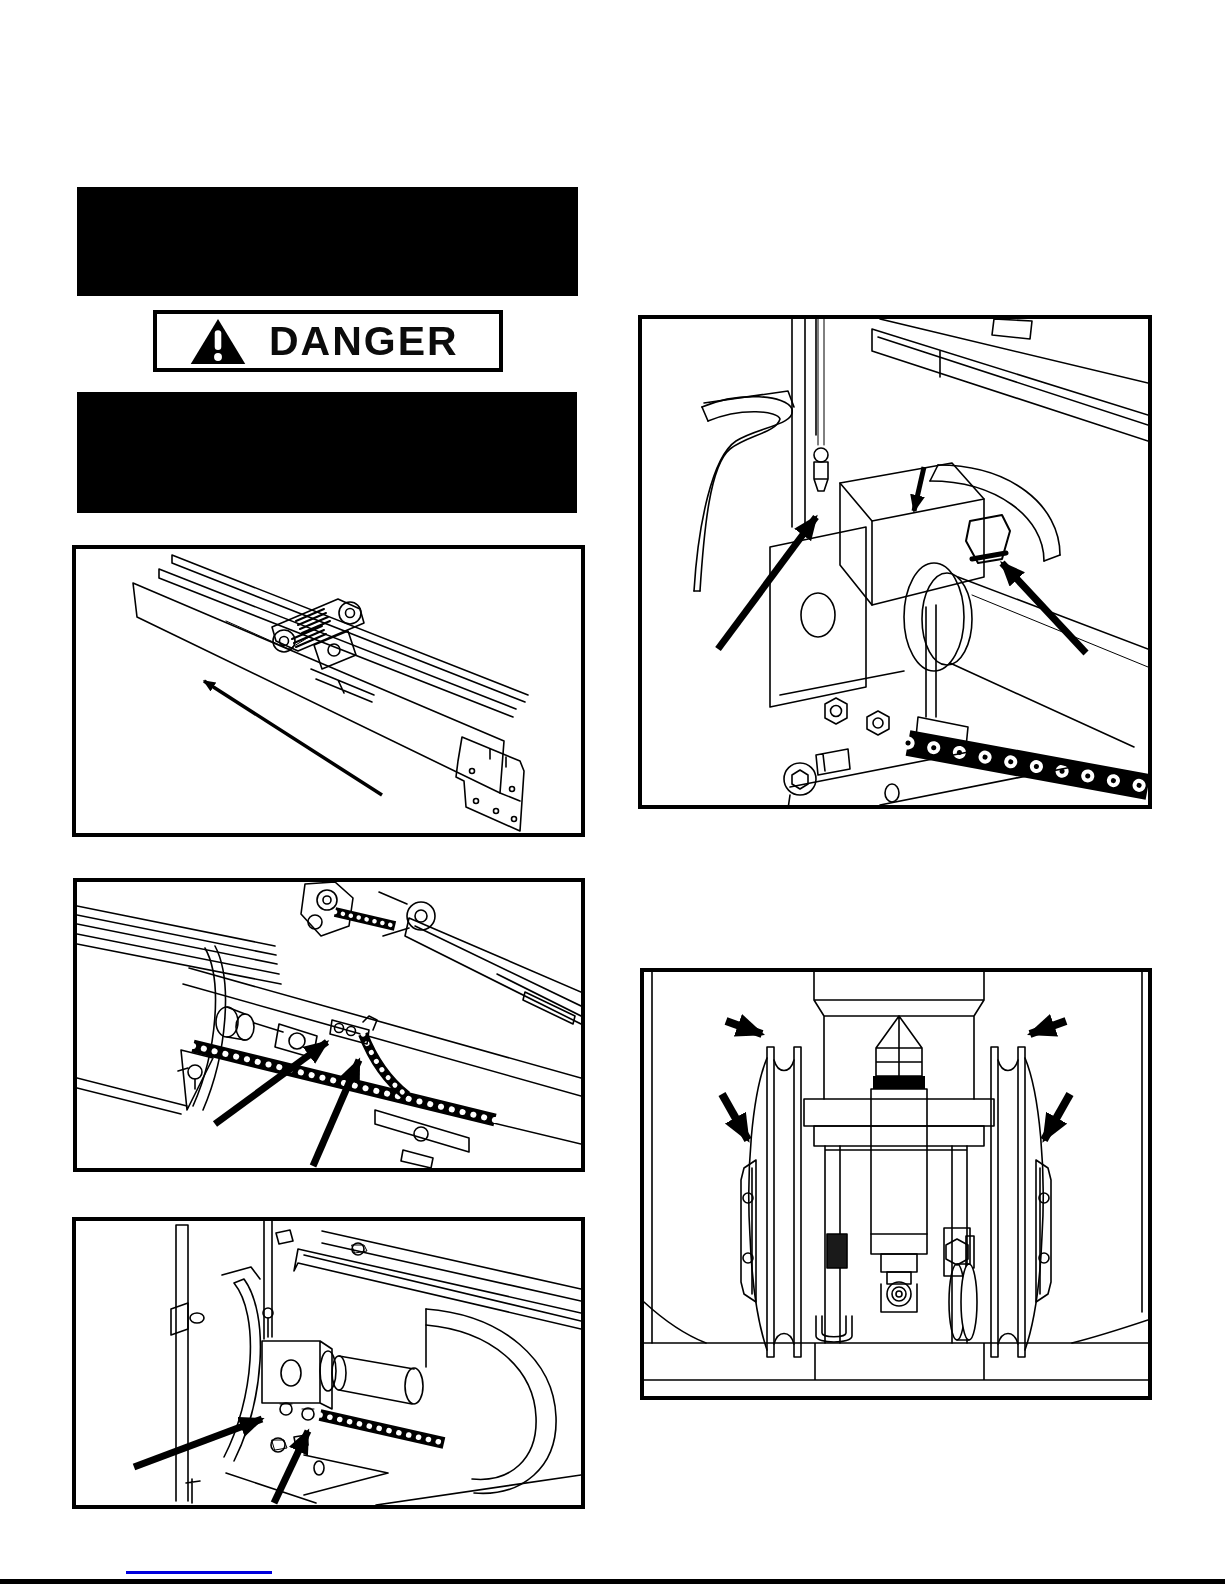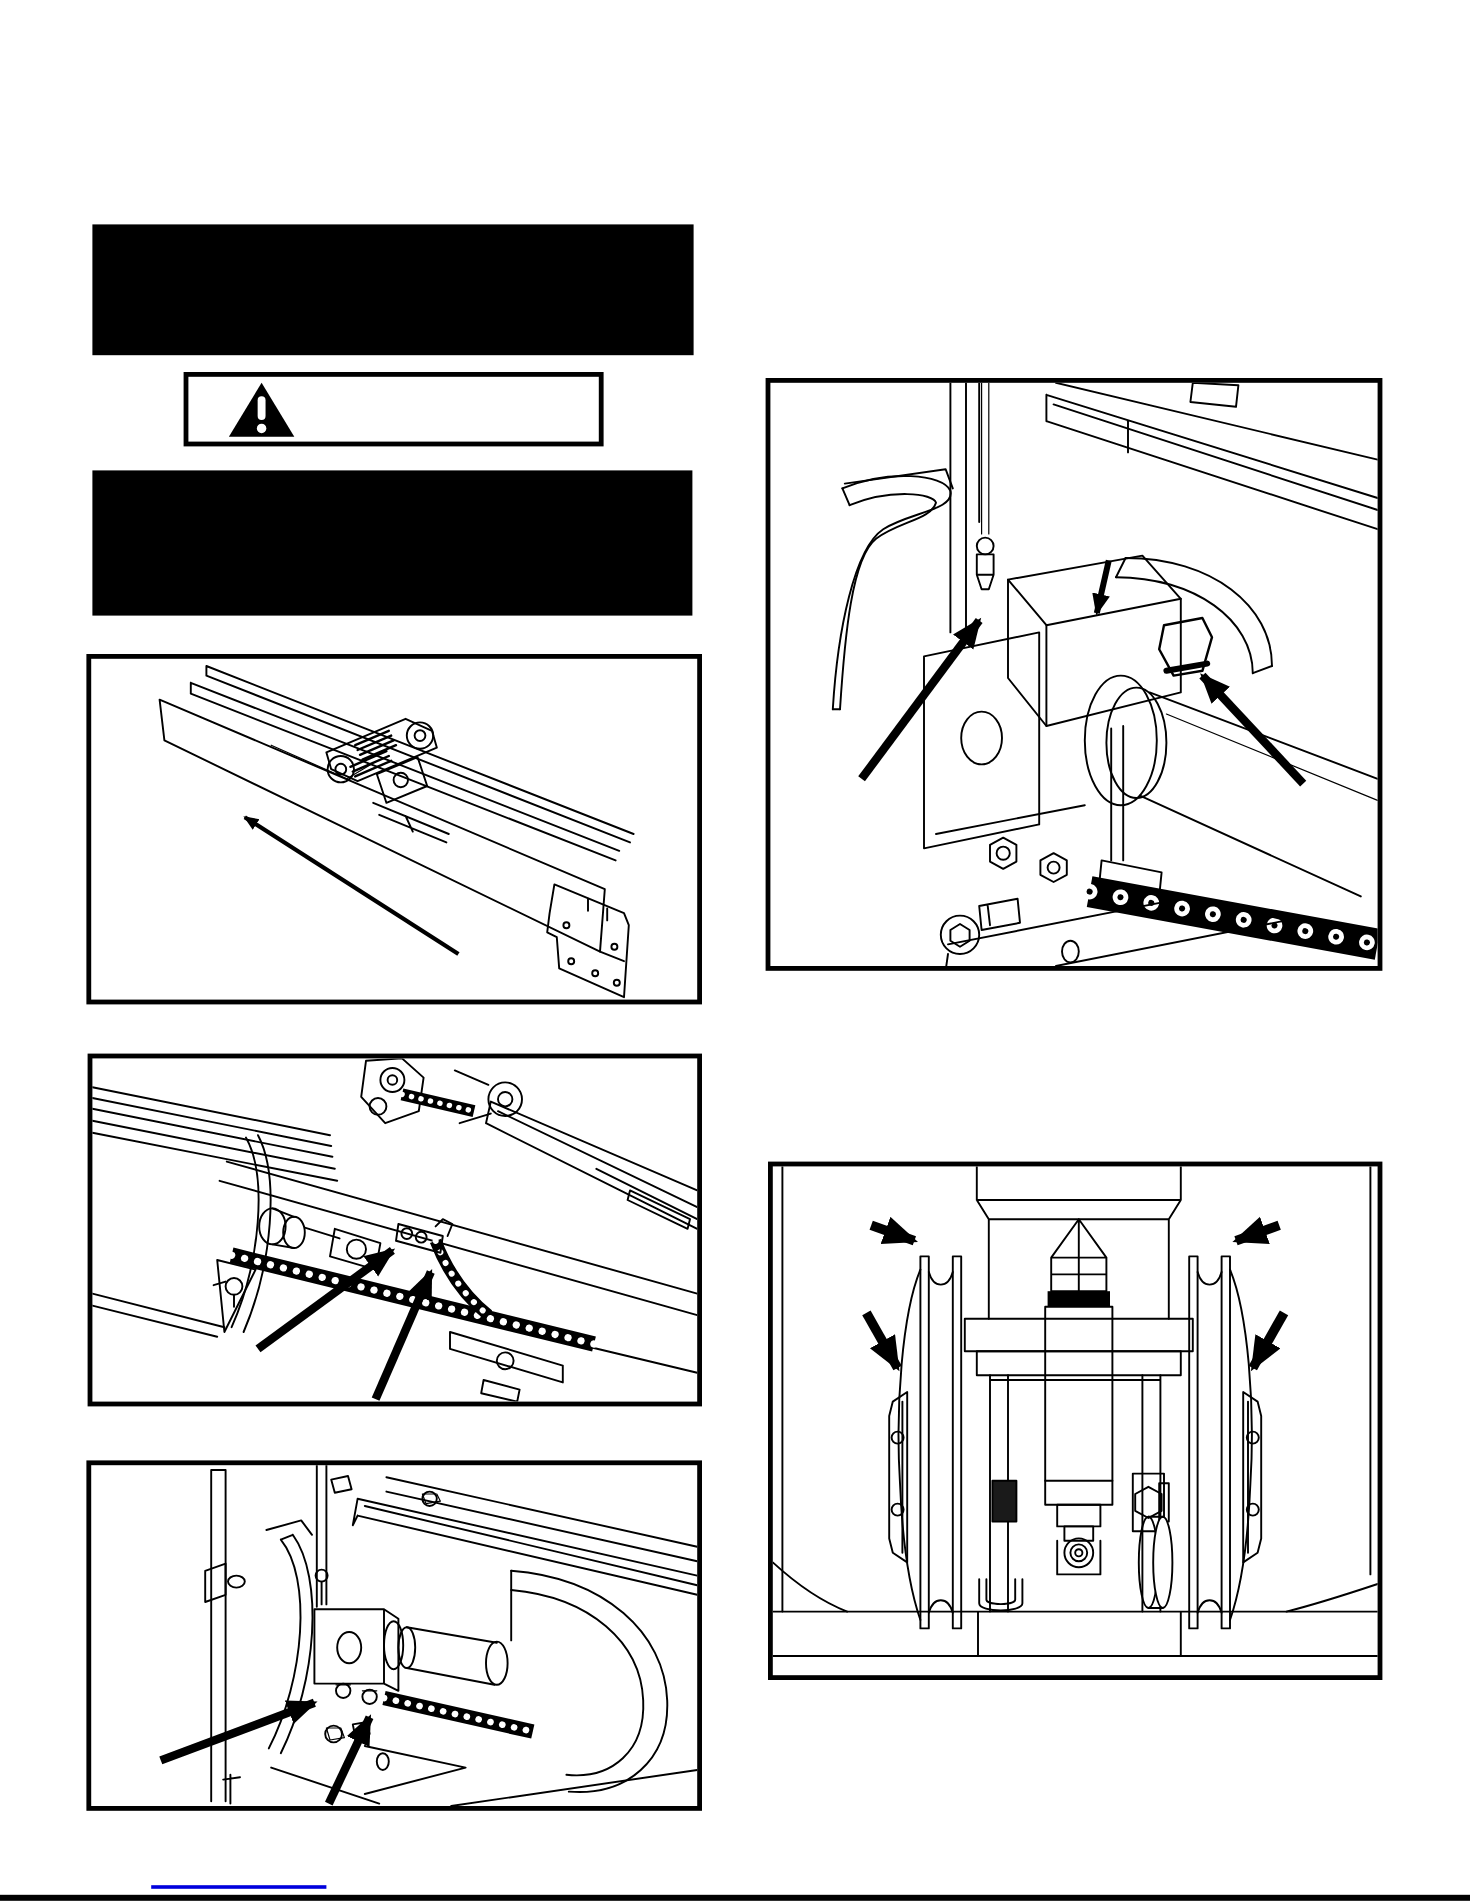--- a/index.html
+++ b/index.html
@@ -32,20 +32,21 @@
 <div class="page">
 
   <div class="redacted r1"></div>
 
   <div class="danger-box">
     <svg class="tri" viewBox="0 0 60 50">
       <polygon points="30,1 59,49 1,49" fill="#000"></polygon>
       <rect x="26.5" y="13" width="7" height="21" rx="3.5" fill="#fff"></rect>
       <circle cx="30" cy="41.5" r="4.2" fill="#fff"></circle>
     </svg>
+    <span class="danger-text">DANGER</span>
   </div>
 
   <div class="redacted r2"></div>
 
   <figure class="fig" id="fig1">
     <svg viewBox="0 0 505 284">
       <defs>
           <marker id="f1a" markerWidth="5" markerHeight="4" refX="3.2" refY="1.5" orient="auto" markerUnits="strokeWidth">
             <path d="M0,0 L3.6,1.5 L0,3 Z" fill="#000"></path>
           </marker>

